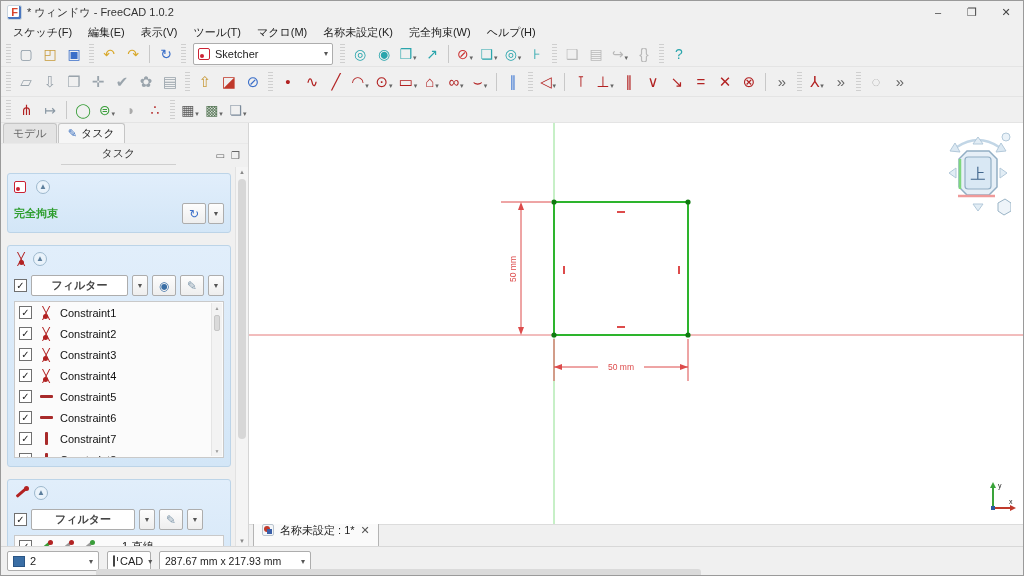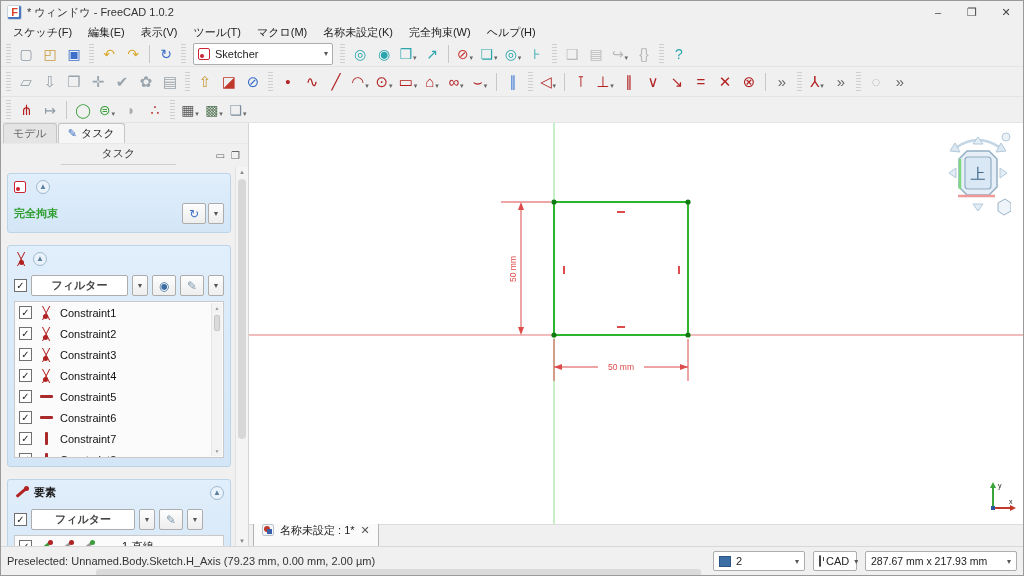--- a/index.html
+++ b/index.html
@@ -473,21 +473,20 @@
                 </div>
             </div>
           </div>
 
           <div class="group">
             <div class="ghead">
               <span class="lnicon">
                   <span class="bar" style="background:#b22222"></span>
                   <span class="pt" style="background:#b22222"></span>
                 </span>
-              <span class="gtitle">要素</span>
               <span class="chev">▲</span>
             </div>
             <div class="gbody">
               <div class="filter-row">
                 <span class="cbx">✓</span>
                 <span class="combo filter">フィルター</span>
                 <span class="btn dd">▼</span>
                 <span class="btn" style="color:#7a94a8">✎</span>
                 <span class="btn dd">▼</span>
               </div>
@@ -590,21 +589,20 @@
         <div class="doc-tab">
           <span class="doc-ico"></span>
           <span class="label">名称未設定 : 1*</span>
           <span class="close">✕</span>
         </div>
       </div>
     </div>
   </div>
 
   <div class="statusbar">
-    <span class="status-msg">Preselected: Unnamed.Body.Sketch.H_Axis (79.23 mm, 0.00 mm, 2.00 µm)</span>
     <div class="hbar"></div>
     <div class="status-combos">
       <div class="scombo" style="width:92px">
         <span class="swatch"></span>
         <span style="flex:1">2</span>
         <span class="cmbarrow">▾</span>
       </div>
       <div class="scombo" style="width:44px">
         <span class="mouse-ico"></span>
         <span style="flex:1;text-align:center">CAD</span>

